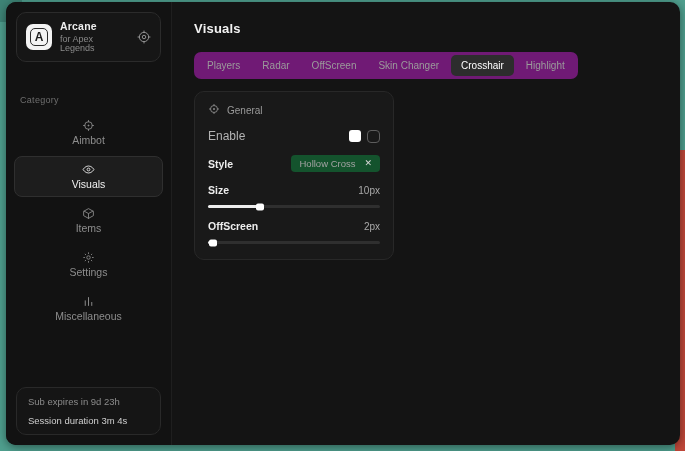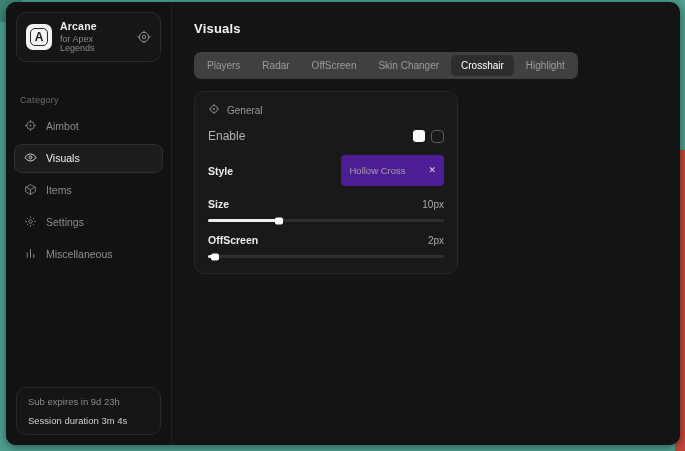--- a/index.html
+++ b/index.html
@@ -25,51 +25,51 @@
   }
   .logo { width:26px; height:26px; background:#f3f3f3; border-radius:7px; display:flex; align-items:center; justify-content:center; flex:none; }
   .logo-inner { width:18px; height:18px; border:1px solid #2a2a2a; border-radius:5px; color:#1c1c1c; font-weight:bold; font-size:12px; display:flex; align-items:center; justify-content:center; }
   .app-text { line-height:1; }
   .app-name { font-size:10.5px; font-weight:bold; color:#ededed; letter-spacing:.2px; }
   .app-sub { font-size:9px; color:#8a8a8a; margin-top:3px; }
   .target-btn { margin-left:auto; color:#9a9a9a; display:flex; cursor:pointer; }
   .category { margin:33px 14px 7px; font-size:9px; color:#6e6e6e; letter-spacing:.3px; }
   .nav { padding:0 8px; display:flex; flex-direction:column; gap:3px; }
   .nav-item {
-    display:flex; align-items:center; gap:9px; padding:6px 9px;
+    display:flex; align-items:center; padding:6px 9px;
     border-radius:8px; color:#8d8d8d; font-size:10.5px;
-    border:1px solid transparent; cursor:pointer;
+    border:1px solid transparent; cursor:pointer;flex-direction:column;
   }
   .nav-item.active { background:#1d1d1d; border-color:#2f2f2f; color:#f0f0f0; }
   .nav-item svg { flex:none; }
   .footer-card {
     margin:10px; margin-top:auto; border:1px solid #292929; border-radius:10px;
     padding:8px 11px; font-size:9.5px; background:#151515;
   }
   .footer-line1 { color:#8b8b8b; margin-bottom:8px; }
   .footer-line2 { color:#cfcfcf; }
   
   .main { flex:1; padding:19px 22px; }
   .main-title { font-size:13px; font-weight:bold; color:#f2f2f2; letter-spacing:.2px; }
-  .tabbar { margin-top:16px; display:inline-flex; background:#404040; border-radius:7px; padding:3px; gap:2px; }
+  .tabbar { margin-top:16px; display:inline-flex; background:#701a75; border-radius:7px; padding:3px; gap:2px; }
   .tab { padding:5px 10px; font-size:10px; color:#9b9b9b; border-radius:5px; cursor:pointer; white-space:nowrap; }
   .tab.active { background:#2d2d2d; color:#ffffff; }
   .panel {
-    margin-top:12px; width:264px; background:#191919;
+    margin-top:12px; width:200px; background:#191919;
     border:1px solid #282828; border-radius:10px; padding:11px 13px 15px;
   }
   .panel-header { display:flex; align-items:center; gap:7px; color:#9a9a9a; font-size:10px; }
   .row { display:flex; align-items:center; justify-content:space-between; margin-top:12px; }
   .label-muted { color:#b3b3b3; font-size:12px; }
   .label-strong { color:#ededed; font-size:10.5px; font-weight:bold; }
   .value { color:#a9a9a9; font-size:10px; }
   .enable-controls { display:flex; align-items:center; gap:6px; }
   .swatch { width:12px; height:12px; border-radius:3px; cursor:pointer; }
   .checkbox { width:13px; height:13px; border:1.5px solid #5d5d5d; border-radius:4px; cursor:pointer; }
-  .tag { display:flex; align-items:center; gap:23px; background:#4c1d95; border-radius:4px; padding:10px 8px; cursor:pointer; }
+  .tag { display:flex; align-items:center; gap:9px; background:#14532d; border-radius:4px; padding:3px 8px; cursor:pointer; }
   .tag-label { font-size:9.5px; color:#a3a3a3; }
   .tag-close { color:#d8d8d8; font-size:9px; cursor:pointer; line-height:1; }
   .slider { position:relative; height:3px; background:#2f2f2f; border-radius:2px; margin-top:9px; cursor:pointer; }
   .slider-fill { position:absolute; left:0; top:0; bottom:0; background:#ededed; border-radius:2px; }
   .slider-fill::after {
     content:""; position:absolute; right:-4px; top:50%; transform:translateY(-50%);
     width:8px; height:7px; background:#ffffff; border-radius:2px;
   }
 </style>
 </head>

